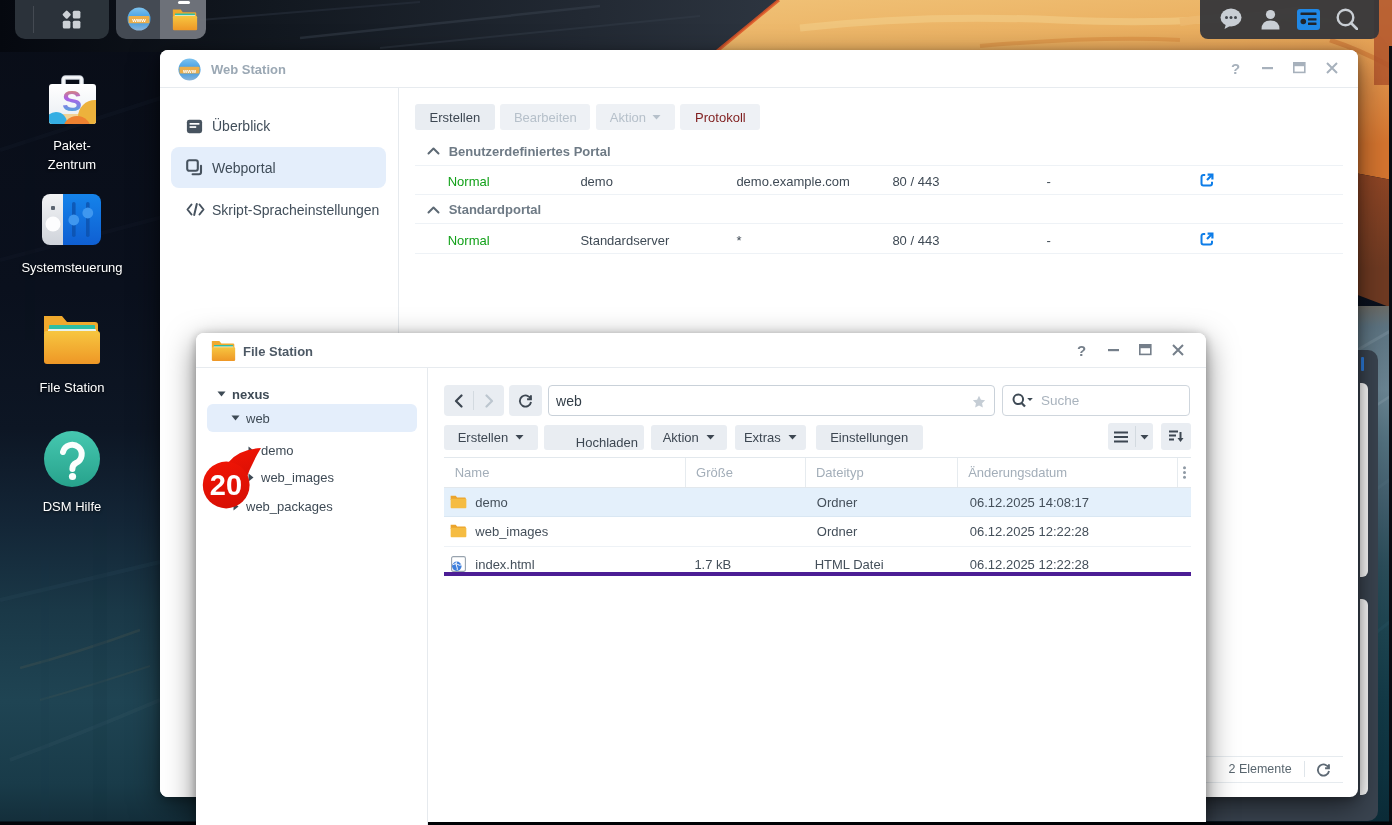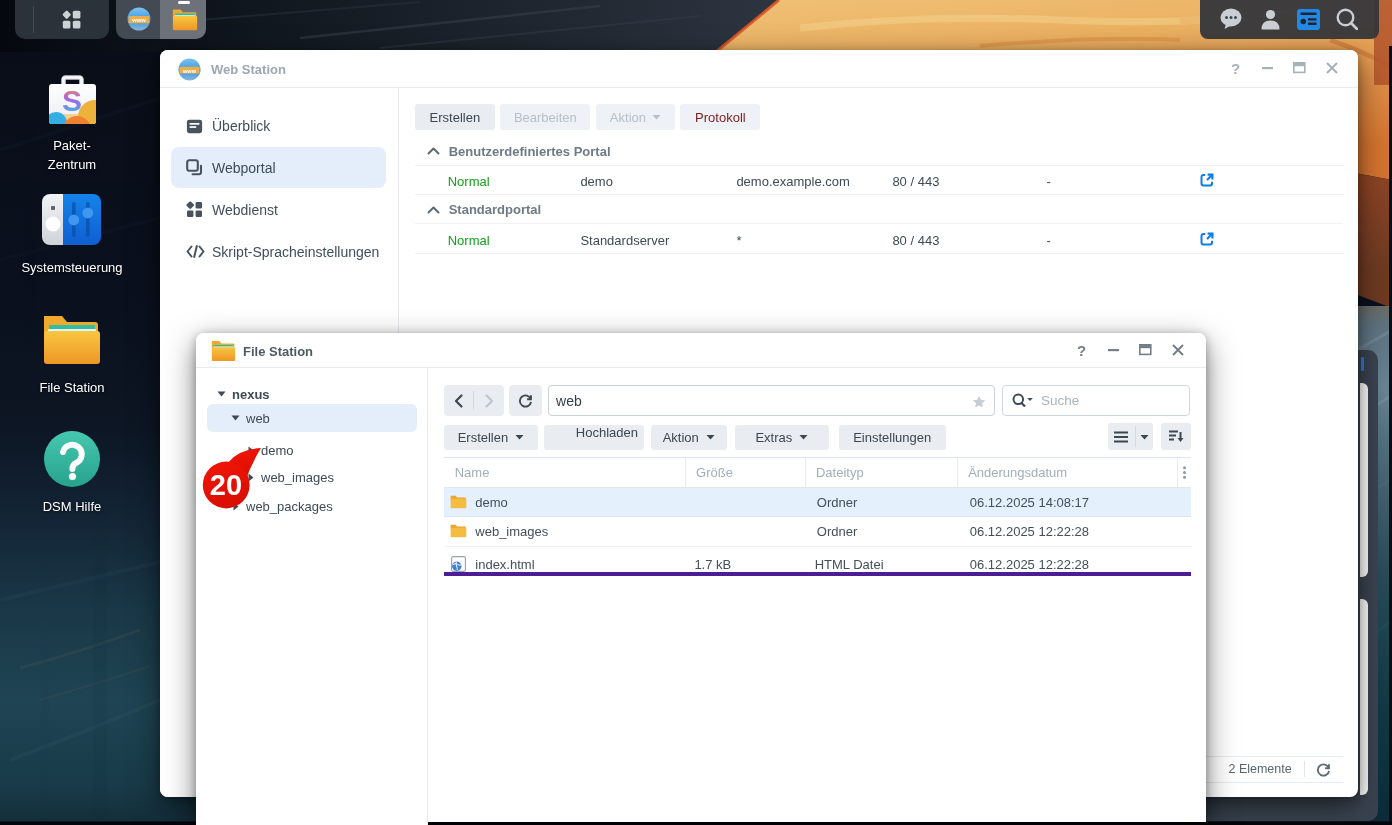--- a/index.html
+++ b/index.html
@@ -237,29 +237,20 @@
         <span style="margin-left:9px;font-size:14px;color:#414e5a;">Überblick</span>
       </div>
       <div style="height:41.8px;display:flex;align-items:center;">
         <svg width="18" height="18" viewBox="0 0 18 18">
               <rect x="1.2" y="1.2" width="10.6" height="10.6" rx="2" fill="none" stroke="#47535f" stroke-width="2.1"></rect>
               <path d="M15 6.8 v6.4 a2 2 0 0 1 -2 2 H6.6" fill="none" stroke="#47535f" stroke-width="2.1" stroke-linecap="round"></path>
             </svg>
         <span style="margin-left:8px;font-size:14px;color:#3f4c58;">Webportal</span>
       </div>
       <div style="height:41.8px;display:flex;align-items:center;">
-        <svg width="17" height="17" viewBox="0 0 17 17">
-              <rect x="1.2" y="1.2" width="6" height="6" rx="1.2" fill="#47535f" transform="rotate(45 4.2 4.2)"></rect>
-              <rect x="9.6" y="1" width="6.4" height="6.4" rx="1.2" fill="#47535f"></rect>
-              <rect x="1" y="9.6" width="6.4" height="6.4" rx="1.2" fill="#47535f"></rect>
-              <rect x="9.6" y="9.6" width="6.4" height="6.4" rx="1.2" fill="#47535f"></rect>
-            </svg>
-        <span style="margin-left:9px;font-size:14px;color:#414e5a;">Webdienst</span>
-      </div>
-      <div style="height:41.8px;display:flex;align-items:center;">
         <svg width="19" height="15" viewBox="0 0 19 15">
               <path d="M5.5 2.5 L1.5 7.5 L5.5 12.5 M13.5 2.5 L17.5 7.5 L13.5 12.5" fill="none" stroke="#47535f" stroke-width="2" stroke-linecap="round" stroke-linejoin="round"></path>
               <path d="M10.8 2 L8.2 13" stroke="#47535f" stroke-width="2" stroke-linecap="round"></path>
             </svg>
         <span style="margin-left:7px;font-size:14px;color:#414e5a;">Skript-Spracheinstellungen</span>
       </div>
     </div>
   </div>
 
   <div class="abs" style="left:240px;top:38.5px;width:957.5px;height:709px;">
@@ -425,27 +416,27 @@
               <path d="M15.2 5 L18 8 L20.8 5 Z" fill="#3e4a55"></path>
             </svg>
         <span style="margin-left:7px;font-size:13.5px;color:#a9b3bd;">Suche</span>
       </div>
     </div>
 
     <div class="abs" style="left:14.7px;top:56.7px;height:25px;display:flex;font-size:13px;color:#3d4752;">
       <div style="width:94.5px;height:25px;background:#e9edf2;border-radius:3px;display:flex;align-items:center;justify-content:center;">Erstellen <svg width="9" height="6" viewBox="0 0 9 6" style="margin-left:7px">
               <path d="M0.5 1 L4.5 5.4 L8.5 1 Z" fill="#3d4752"></path>
             </svg></div>
-      <div style="width:100px;height:25px;background:#e9edf2;border-radius:3px;display:flex;align-items:flex-start;justify-content:center;margin-left:6.2px;padding-left:32px;">Hochladen <svg width="9" height="6" viewBox="0 0 9 6" style="margin-left:7px">
+      <div style="width:100px;height:25px;background:#e9edf2;border-radius:3px;display:flex;align-items:flex-end;justify-content:center;margin-left:6.2px;padding-left:32px;">Hochladen <svg width="9" height="6" viewBox="0 0 9 6" style="margin-left:7px">
               <path d="M0.5 1 L4.5 5.4 L8.5 1 Z" fill="#3d4752"></path>
             </svg></div>
       <div style="width:76.3px;height:25px;background:#e9edf2;border-radius:3px;display:flex;align-items:center;justify-content:center;margin-left:6.2px;">Aktion <svg width="9" height="6" viewBox="0 0 9 6" style="margin-left:7px">
               <path d="M0.5 1 L4.5 5.4 L8.5 1 Z" fill="#3d4752"></path>
             </svg></div>
-      <div style="width:94px;height:25px;background:#e9edf2;border-radius:3px;display:flex;align-items:center;justify-content:center;margin-left:8px;">Extras <svg width="9" height="6" viewBox="0 0 9 6" style="margin-left:7px">
+      <div style="width:71px;height:25px;background:#e9edf2;border-radius:3px;display:flex;align-items:center;justify-content:center;margin-left:8px;">Extras <svg width="9" height="6" viewBox="0 0 9 6" style="margin-left:7px">
               <path d="M0.5 1 L4.5 5.4 L8.5 1 Z" fill="#3d4752"></path>
             </svg></div>
       <div style="width:107px;height:25px;background:#e9edf2;border-radius:3px;display:flex;align-items:center;justify-content:center;margin-left:9.8px;">Einstellungen</div>
 
       <div style="position:absolute;left:664.1px;top:-1.6px;display:flex;height:27px;background:#e9edf2;border-radius:3px;">
         <div style="width:27px;display:flex;align-items:center;justify-content:center;">
               <svg width="14" height="12" viewBox="0 0 14 12">
                 <path d="M0 1.5 h14 M0 6 h14 M0 10.5 h14" stroke="#3d4752" stroke-width="2.2"></path>
               </svg>
             </div>

